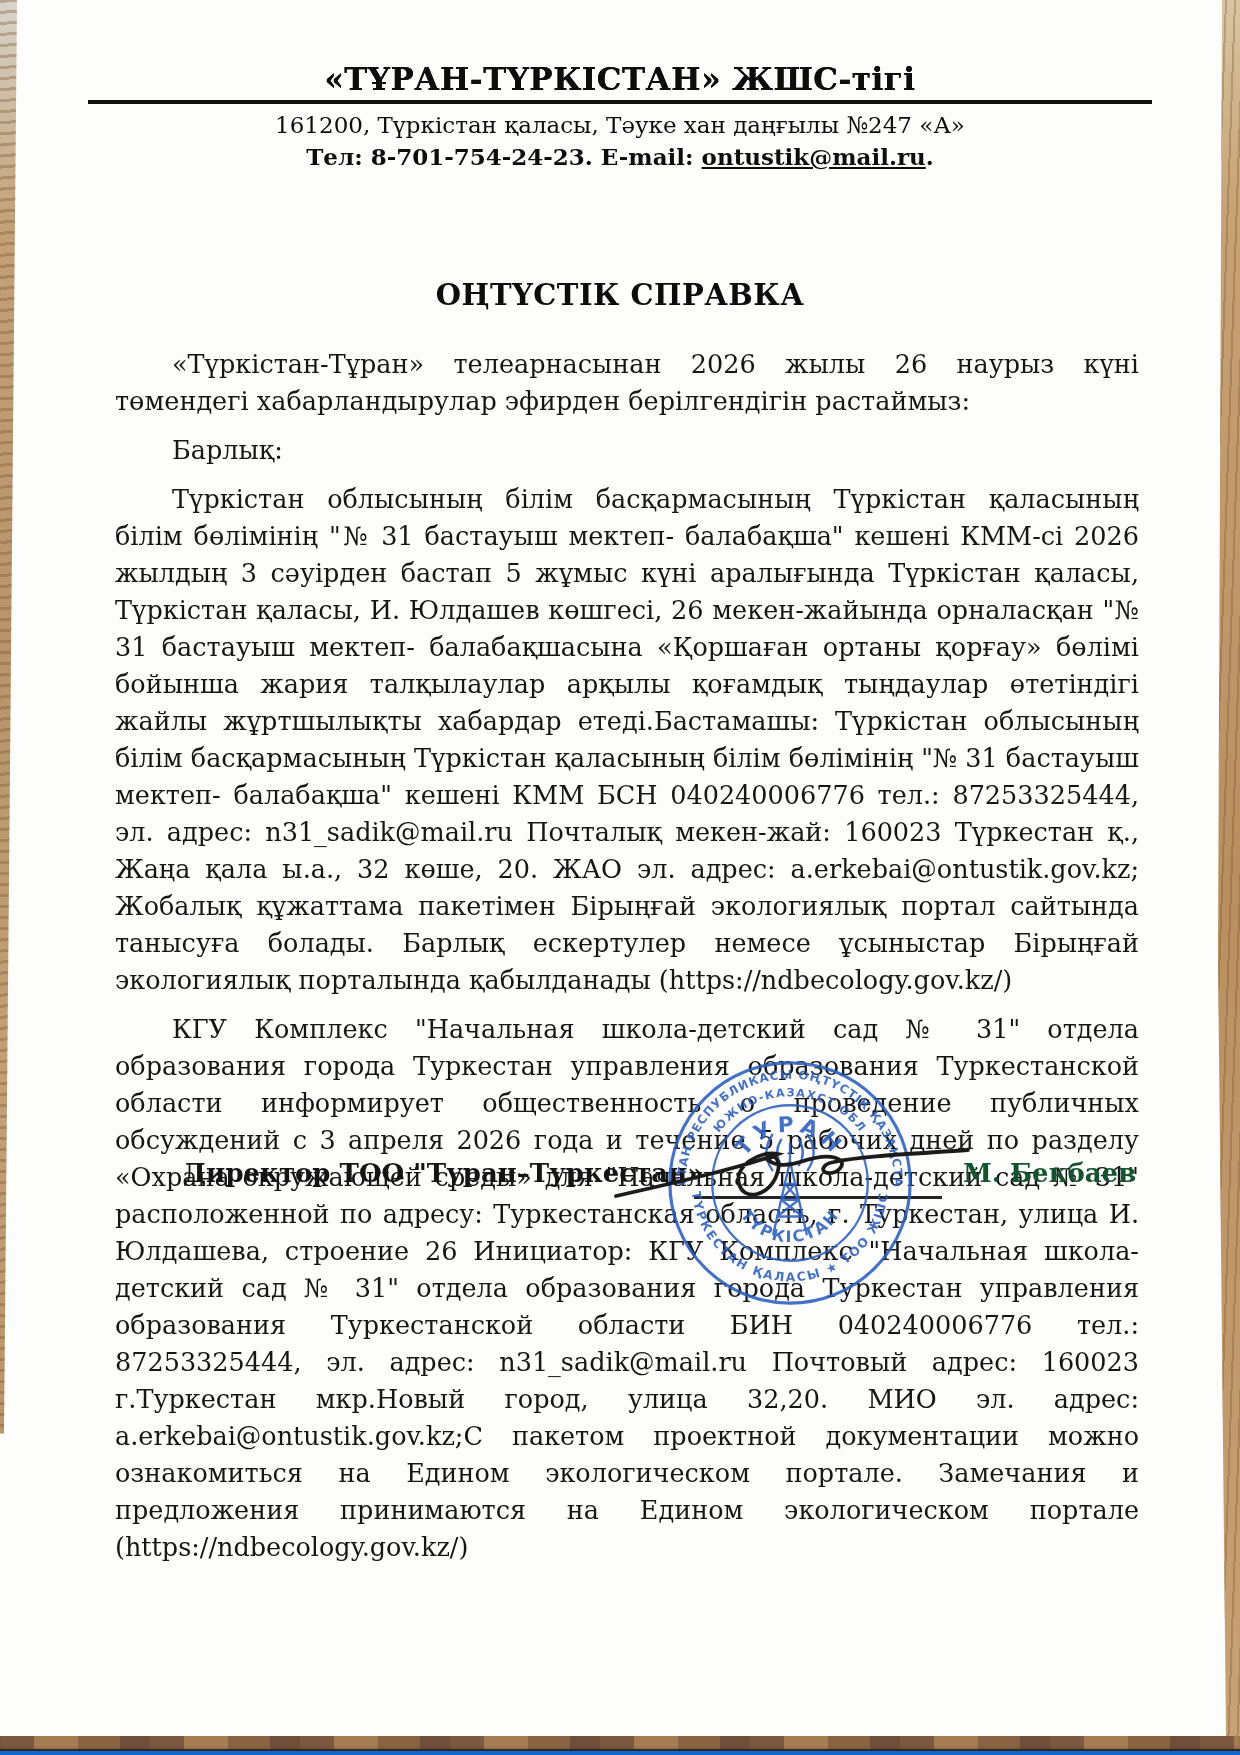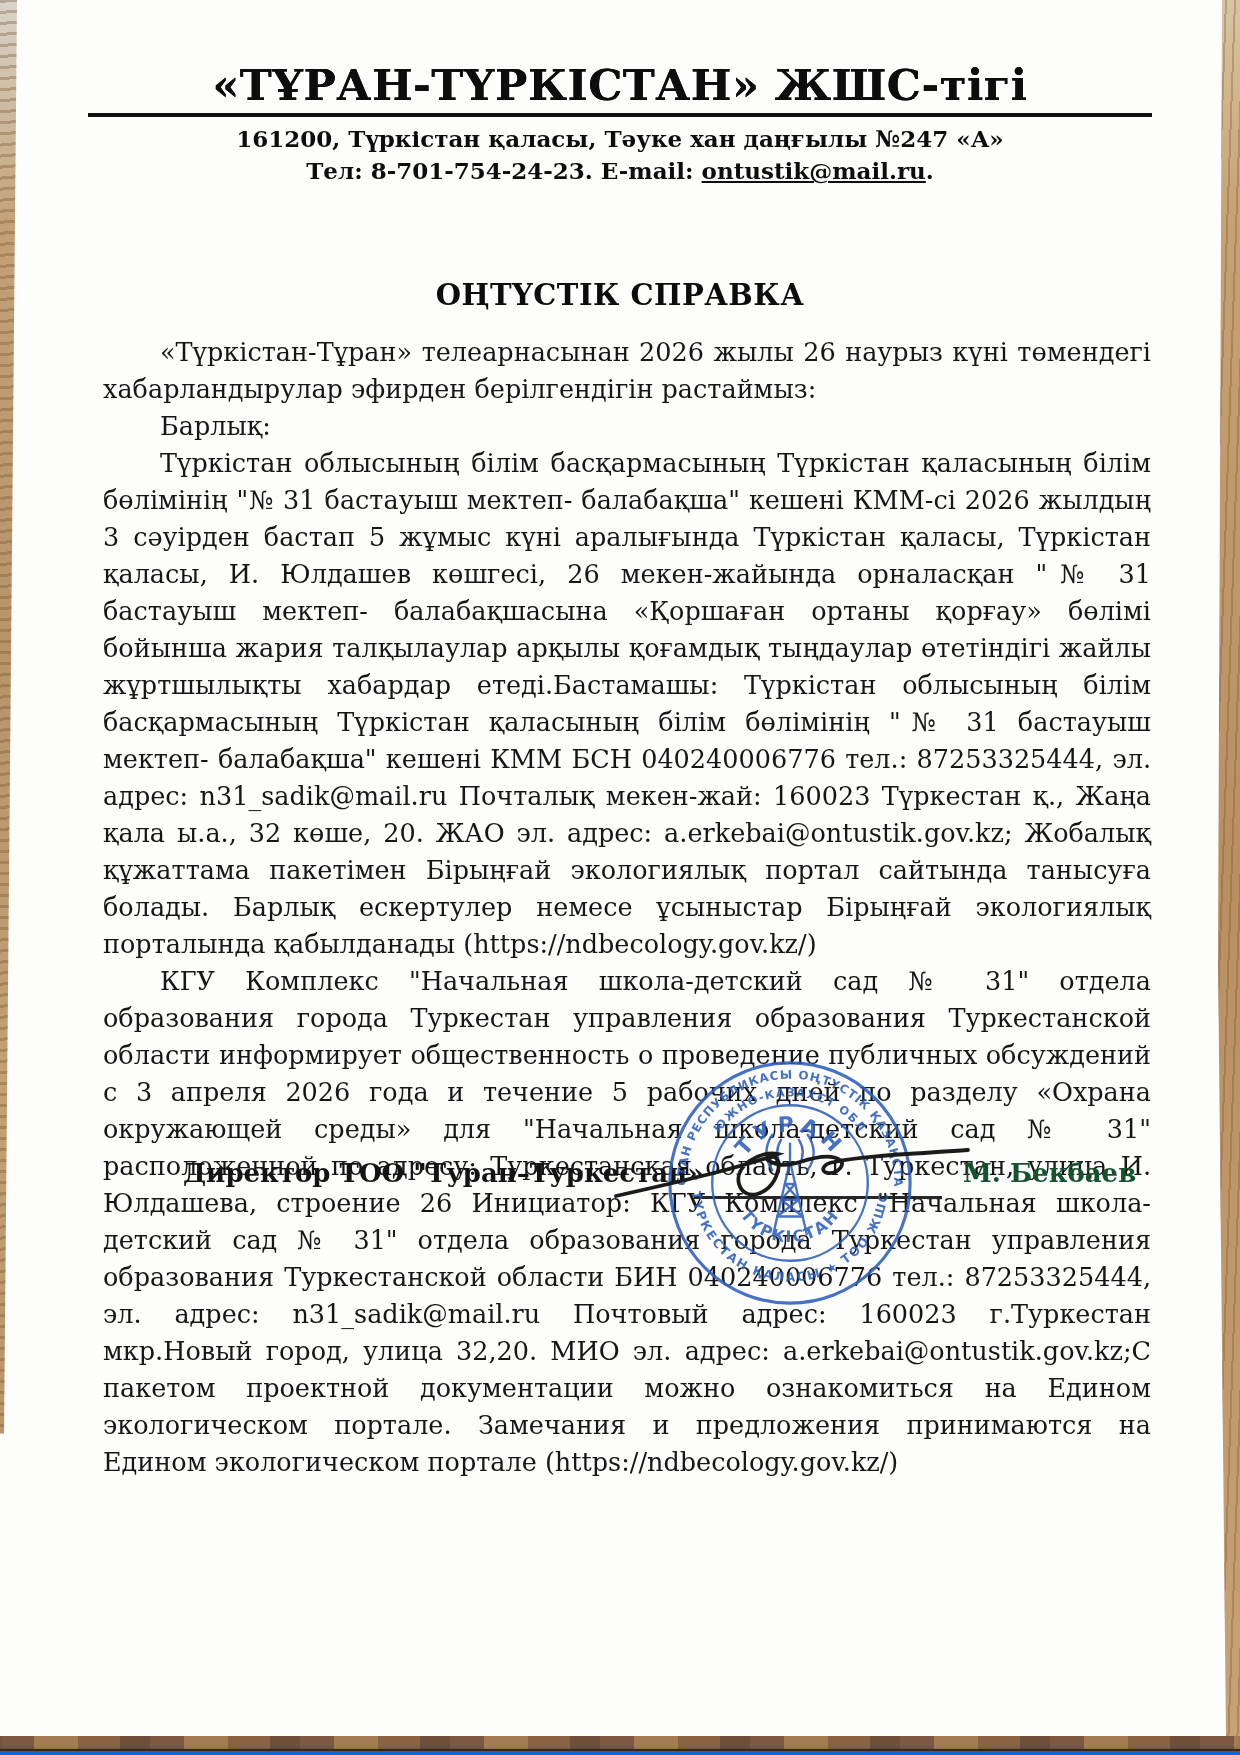--- a/index.html
+++ b/index.html
@@ -30,38 +30,38 @@
     position:absolute;left:0;right:0;top:1736px;height:14px;
     background:repeating-linear-gradient(90deg,#7c5940 0 34px,#a67c52 34px 78px,#8a6342 78px 120px,#6f4f3a 120px 150px);
     box-shadow:0 -2px 3px rgba(0,0,0,.15) inset;
   }
   .edge-bottom-dark{position:absolute;left:0;right:0;top:1749px;height:2px;background:#332720;}
   .edge-blue{position:absolute;left:0;right:0;top:1751px;height:4px;}
 
   
   .header{position:absolute;top:62px;left:70px;right:70px;text-align:center;color:#0d0d0d;}
   .company{
-    font-size:43px;font-weight:bold;letter-spacing:.5px;line-height:1.1;
+    font-size:31px;font-weight:bold;letter-spacing:.5px;line-height:1.1;
     white-space:nowrap;text-shadow:0 0 .6px #000;
   }
   .head-rule{height:4px;background:#111;margin:4px 18px 8px 18px;}
-  .addr{font-size:23px;font-weight:bold;margin-top:2px;}
+  .addr{font-size:23px;font-weight:normal;margin-top:2px;}
   .contact{font-size:23px;font-weight:bold;margin-top:5px;}
   .contact .email{text-decoration:underline;}
 
   
   .doc-title{
     position:absolute;top:278px;left:0;right:0;text-align:center;
     font-size:29px;font-weight:bold;letter-spacing:.5px;color:#0c0c0c;
   }
   .body-text{
     position:absolute;top:334px;left:103px;width:1048px;color:#161616;
     font-size:25.5px;line-height:37px;text-align:justify;
   }
-  .body-text p{margin:0;text-indent:57px;}
+  .body-text p{margin:12px;text-indent:57px;}
 
   
   .sig-label{position:absolute;left:183px;top:1158px;font-size:26px;font-weight:bold;color:#141414;white-space:nowrap;}
   .sig-line{position:absolute;left:694px;top:1196px;width:248px;border-top:3px solid #262626;}
   .sig-name{position:absolute;left:963px;top:1158px;font-size:26px;font-weight:bold;color:#14532d;white-space:nowrap;}
 
   .stamp{position:absolute;left:662px;top:1055px;width:256px;height:256px;opacity:.88;}
   .ink{position:absolute;left:608px;top:1108px;width:372px;height:122px;}
 </style>
 </head>

